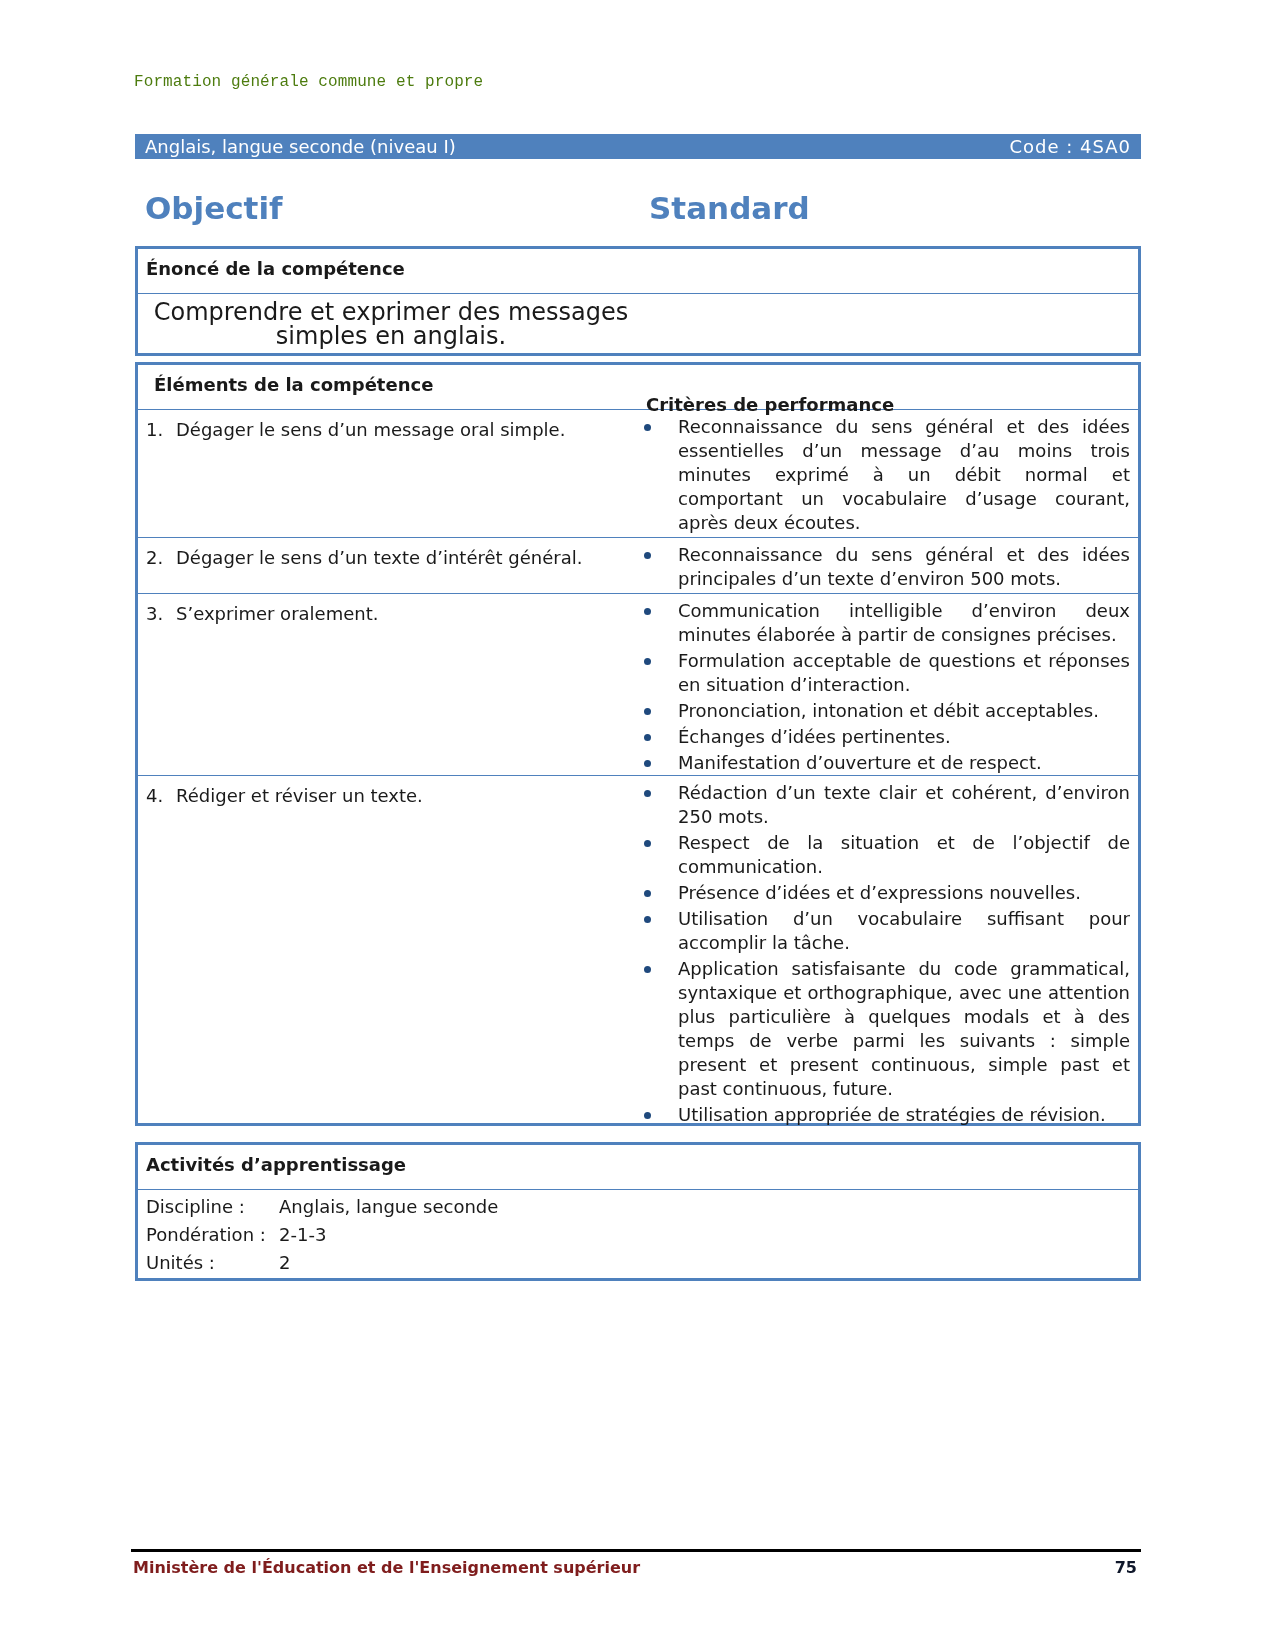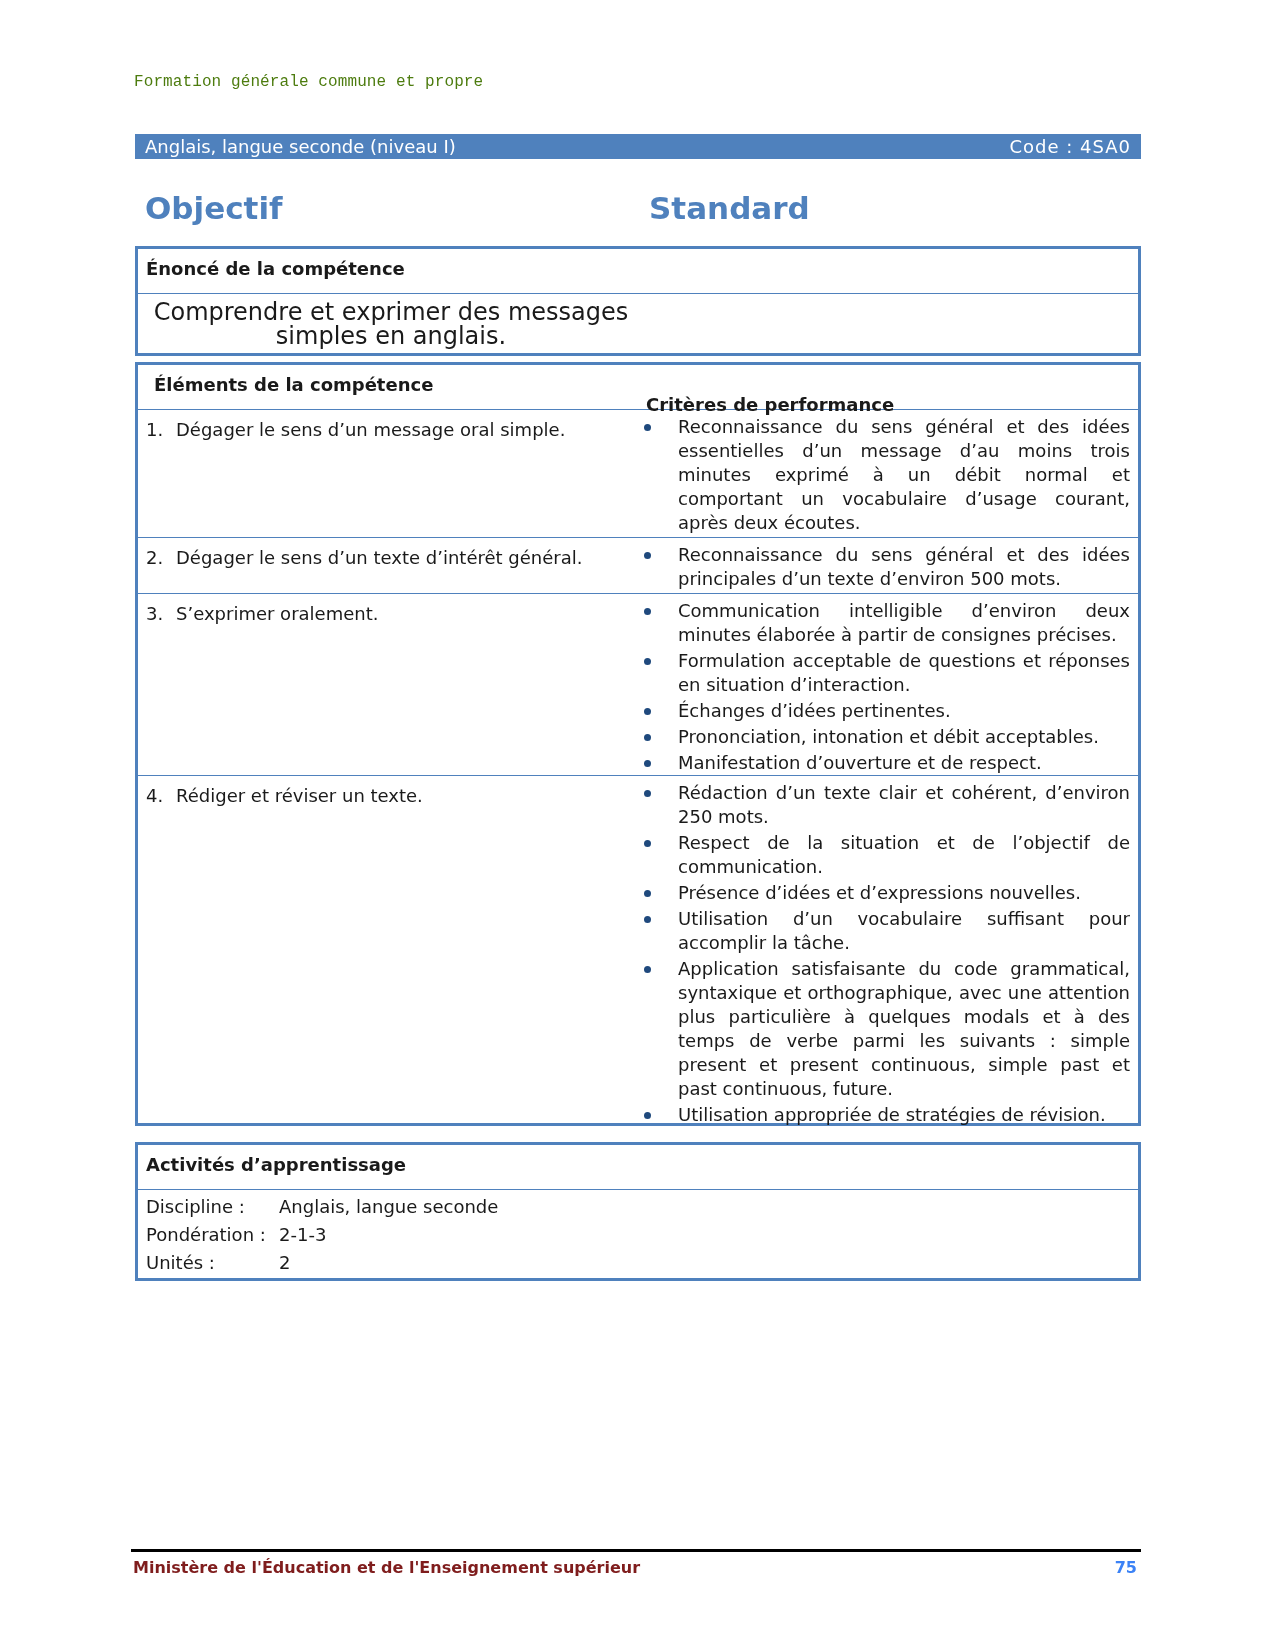--- a/index.html
+++ b/index.html
@@ -71,21 +71,21 @@
   .kv { display: flex; }
   .kv .k { width: 133px; }
 
   .footer-rule {
     position: absolute; left: 131px; top: 1549px; width: 1010px; height: 3px; background: #000;
   }
   .footer-left {
     position: absolute; left: 133px; top: 1558px; font-size: 16px; font-weight: bold; color: #7f1d1d;
   }
   .footer-right {
-    position: absolute; right: 138px; top: 1558px; font-size: 16px; font-weight: bold; color: #3b82f6;
+    position: absolute; right: 138px; top: 1558px; font-size: 16px; font-weight: bold; color: #0f172a;
   }
 </style>
 </head>
 <body>
 
 <div class="running-head">Formation générale commune et propre</div>
 
 <div class="title-bar">
   <span>Anglais, langue seconde (niveau I)</span>
   <span class="code">Code : 4SA0</span>
@@ -124,22 +124,22 @@
       </ul>
     </div>
   </div>
 
   <div class="row r3">
     <div class="elem"><span class="num">3.</span><span>S’exprimer oralement.</span></div>
     <div class="crit">
       <ul>
         <li><span class="bullet"></span><span>Communication intelligible d’environ deux minutes élaborée à partir de consignes précises.</span></li>
         <li><span class="bullet"></span><span>Formulation acceptable de questions et réponses en situation d’interaction.</span></li>
+        <li><span class="bullet"></span><span>Prononciation, intonation et débit acceptables.</span></li>
         <li><span class="bullet"></span><span>Échanges d’idées pertinentes.</span></li>
-        <li><span class="bullet"></span><span>Prononciation, intonation et débit acceptables.</span></li>
         <li><span class="bullet"></span><span>Manifestation d’ouverture et de respect.</span></li>
       </ul>
     </div>
   </div>
 
   <div class="row r4">
     <div class="elem"><span class="num">4.</span><span>Rédiger et réviser un texte.</span></div>
     <div class="crit">
       <ul>
         <li><span class="bullet"></span><span>Rédaction d’un texte clair et cohérent, d’environ 250 mots.</span></li>

